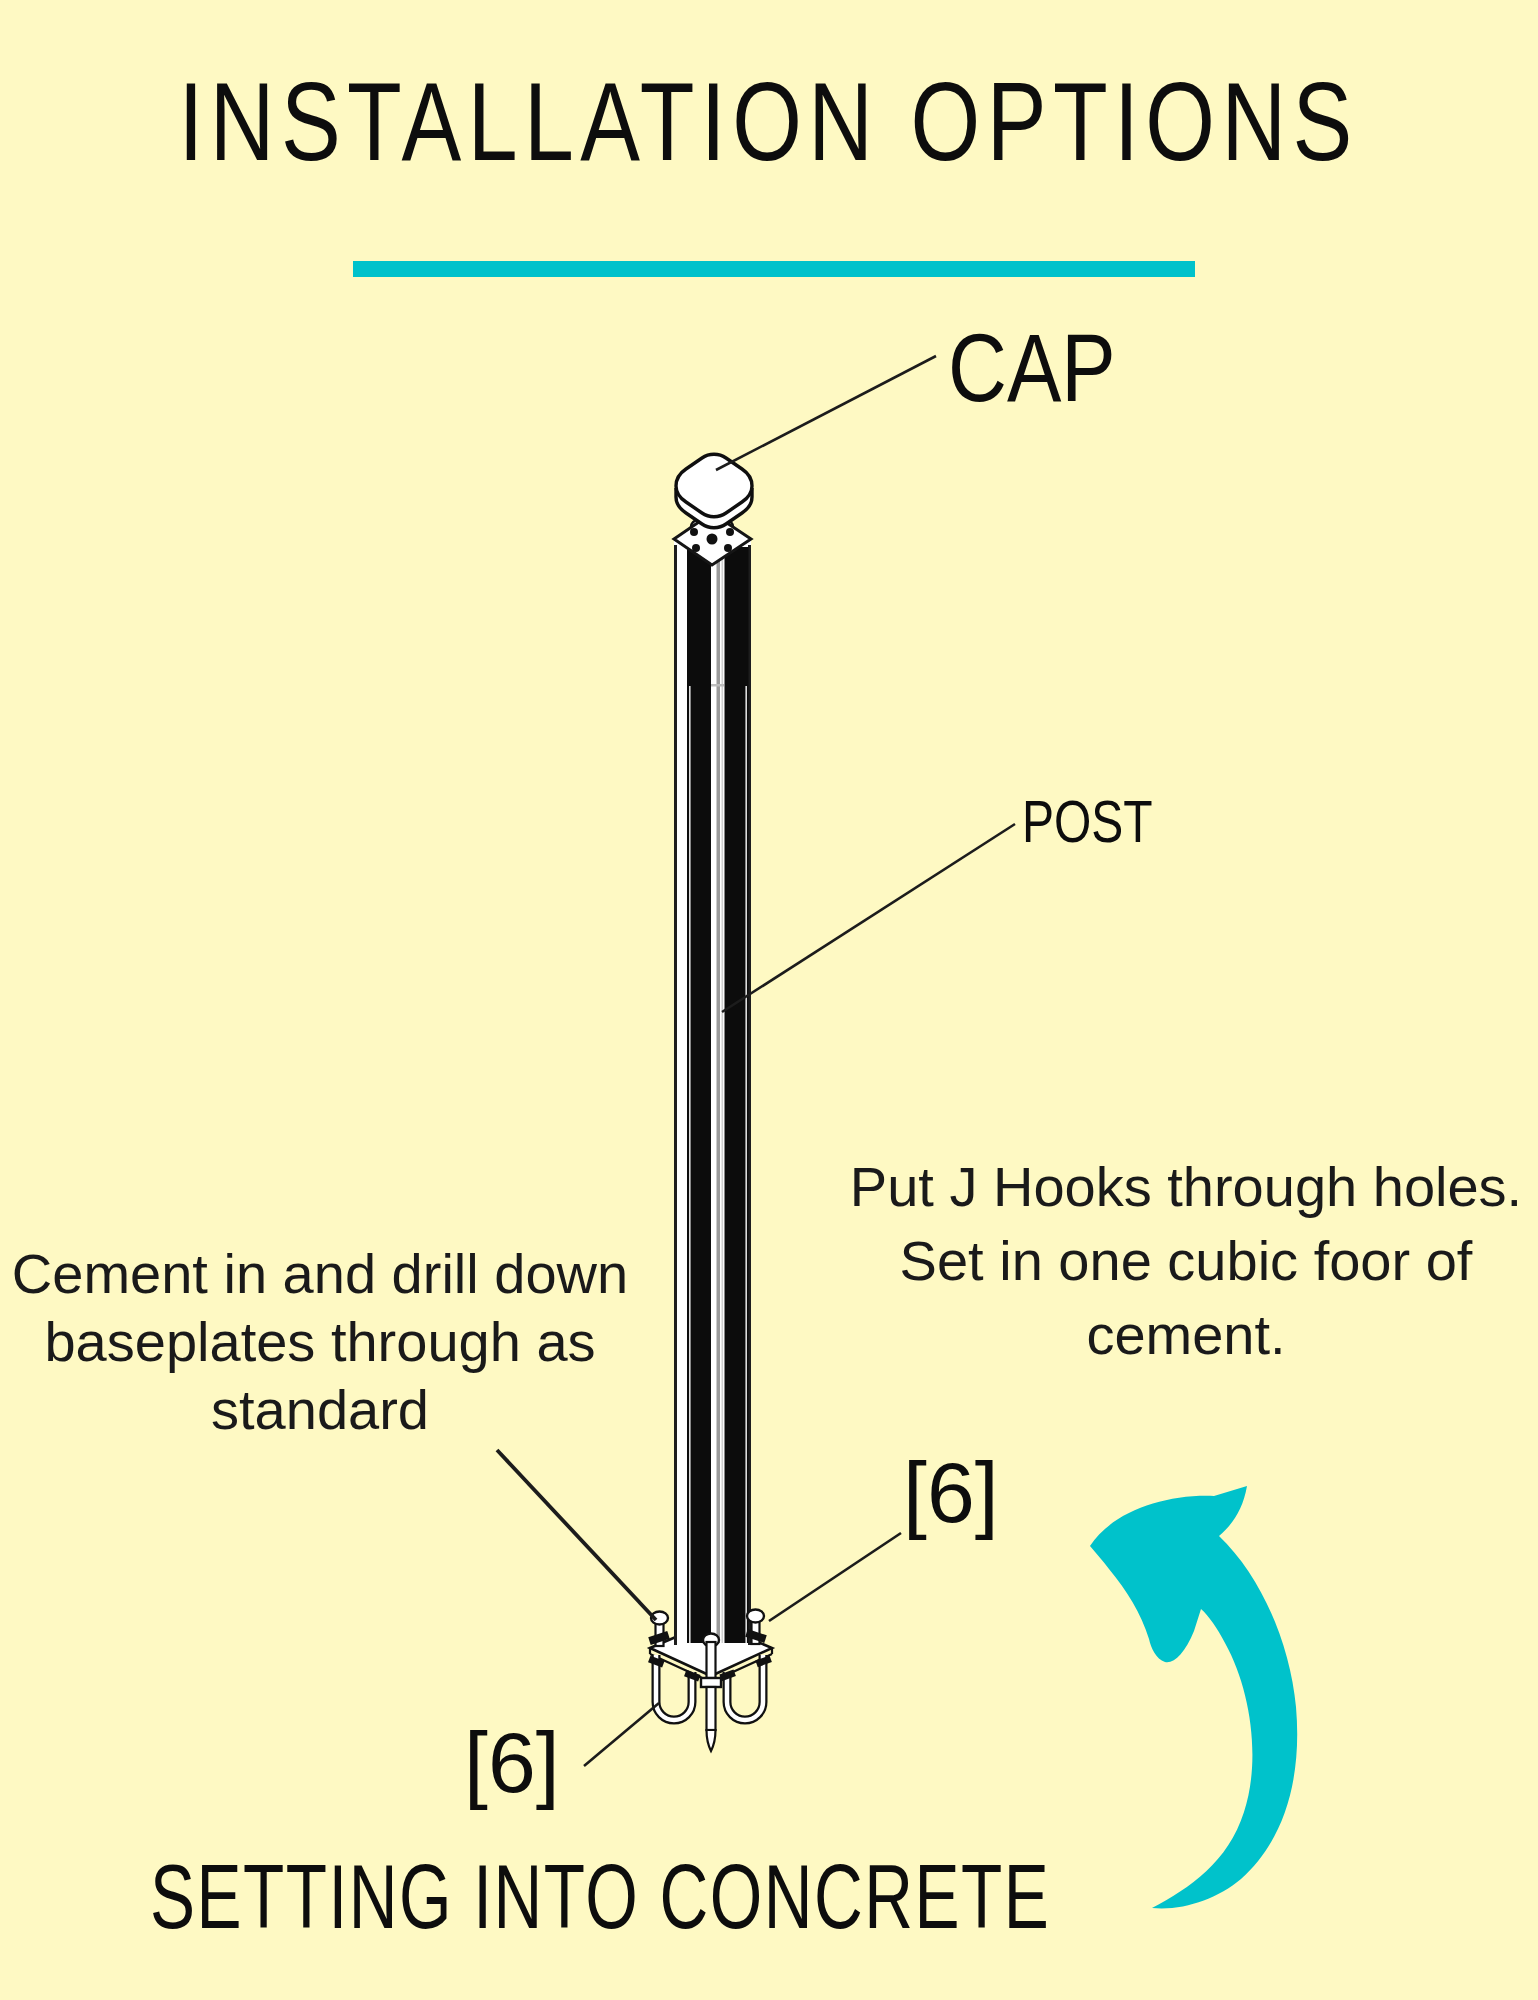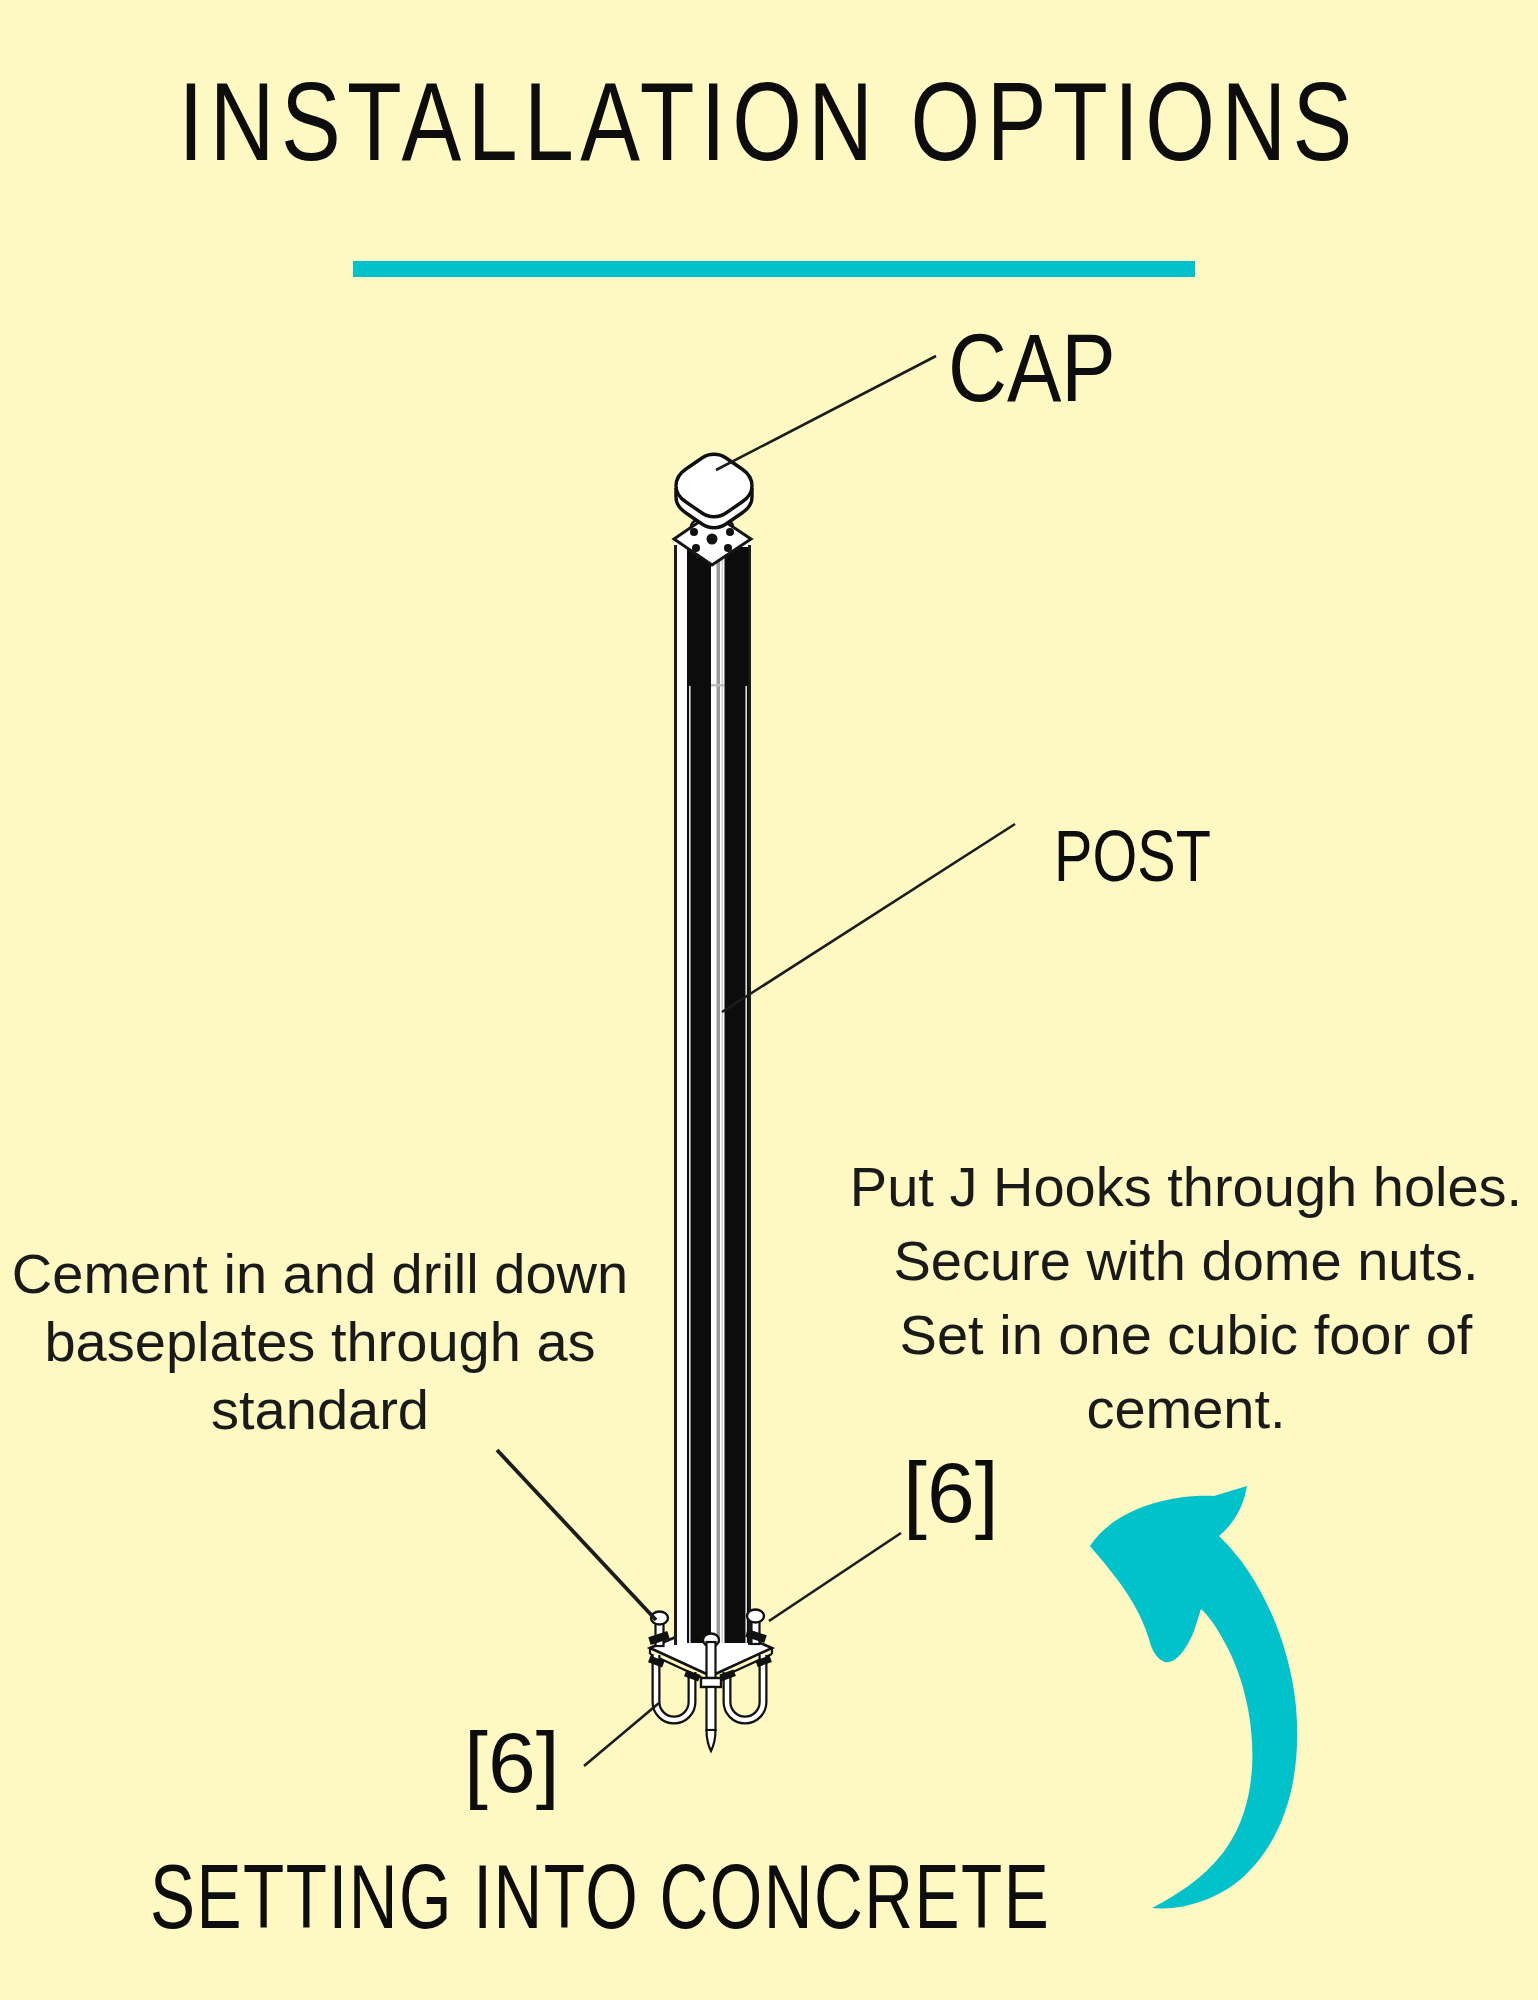--- a/index.html
+++ b/index.html
@@ -33,21 +33,21 @@
   .divider{
     left:353px;top:261px;width:842px;height:16px;
     background:var(--accent);
   }
 
   .part-label{
     font-weight:400;color:#0d0d0d;
   }
   .cap-label{left:948px;top:320px;font-size:96px;line-height:96px;}
   .cap-label .squeeze{display:inline-block;transform:scaleX(0.85);transform-origin:left center;}
-  .post-label{left:1022px;top:810px;font-size:72px;line-height:92px;margin-left:32px;}
+  .post-label{left:1022px;top:776px;font-size:60px;line-height:92px;}
   .post-label .squeeze{display:inline-block;transform:scaleX(0.80);transform-origin:left center;}
 
   .qty-label{
     font-size:86px;line-height:100px;font-weight:400;color:#0d0d0d;
   }
   .qty-right{left:903px;top:1442px;}
   .qty-left{left:464px;top:1712px;}
 
   .note{
     text-align:center;font-weight:400;color:#1a1a1a;
@@ -184,21 +184,20 @@
   </div>
 
   <div class="abs note note-left">
     <div>Cement in and drill down</div>
     <div>baseplates through as</div>
     <div>standard</div>
   </div>
 
   <div class="abs note note-right">
     <div>Put J Hooks through holes.</div>
-    <div>Secure with dome nuts.</div>
     <div>Set in one cubic foor of</div>
     <div>cement.</div>
   </div>
 
   <div class="abs qty-label qty-right nowrap">[6]</div>
 
   <div class="abs qty-label qty-left nowrap">[6]</div>
 
   <div class="abs footer-title nowrap">
     <span class="squeeze">SETTING INTO CONCRETE</span>

